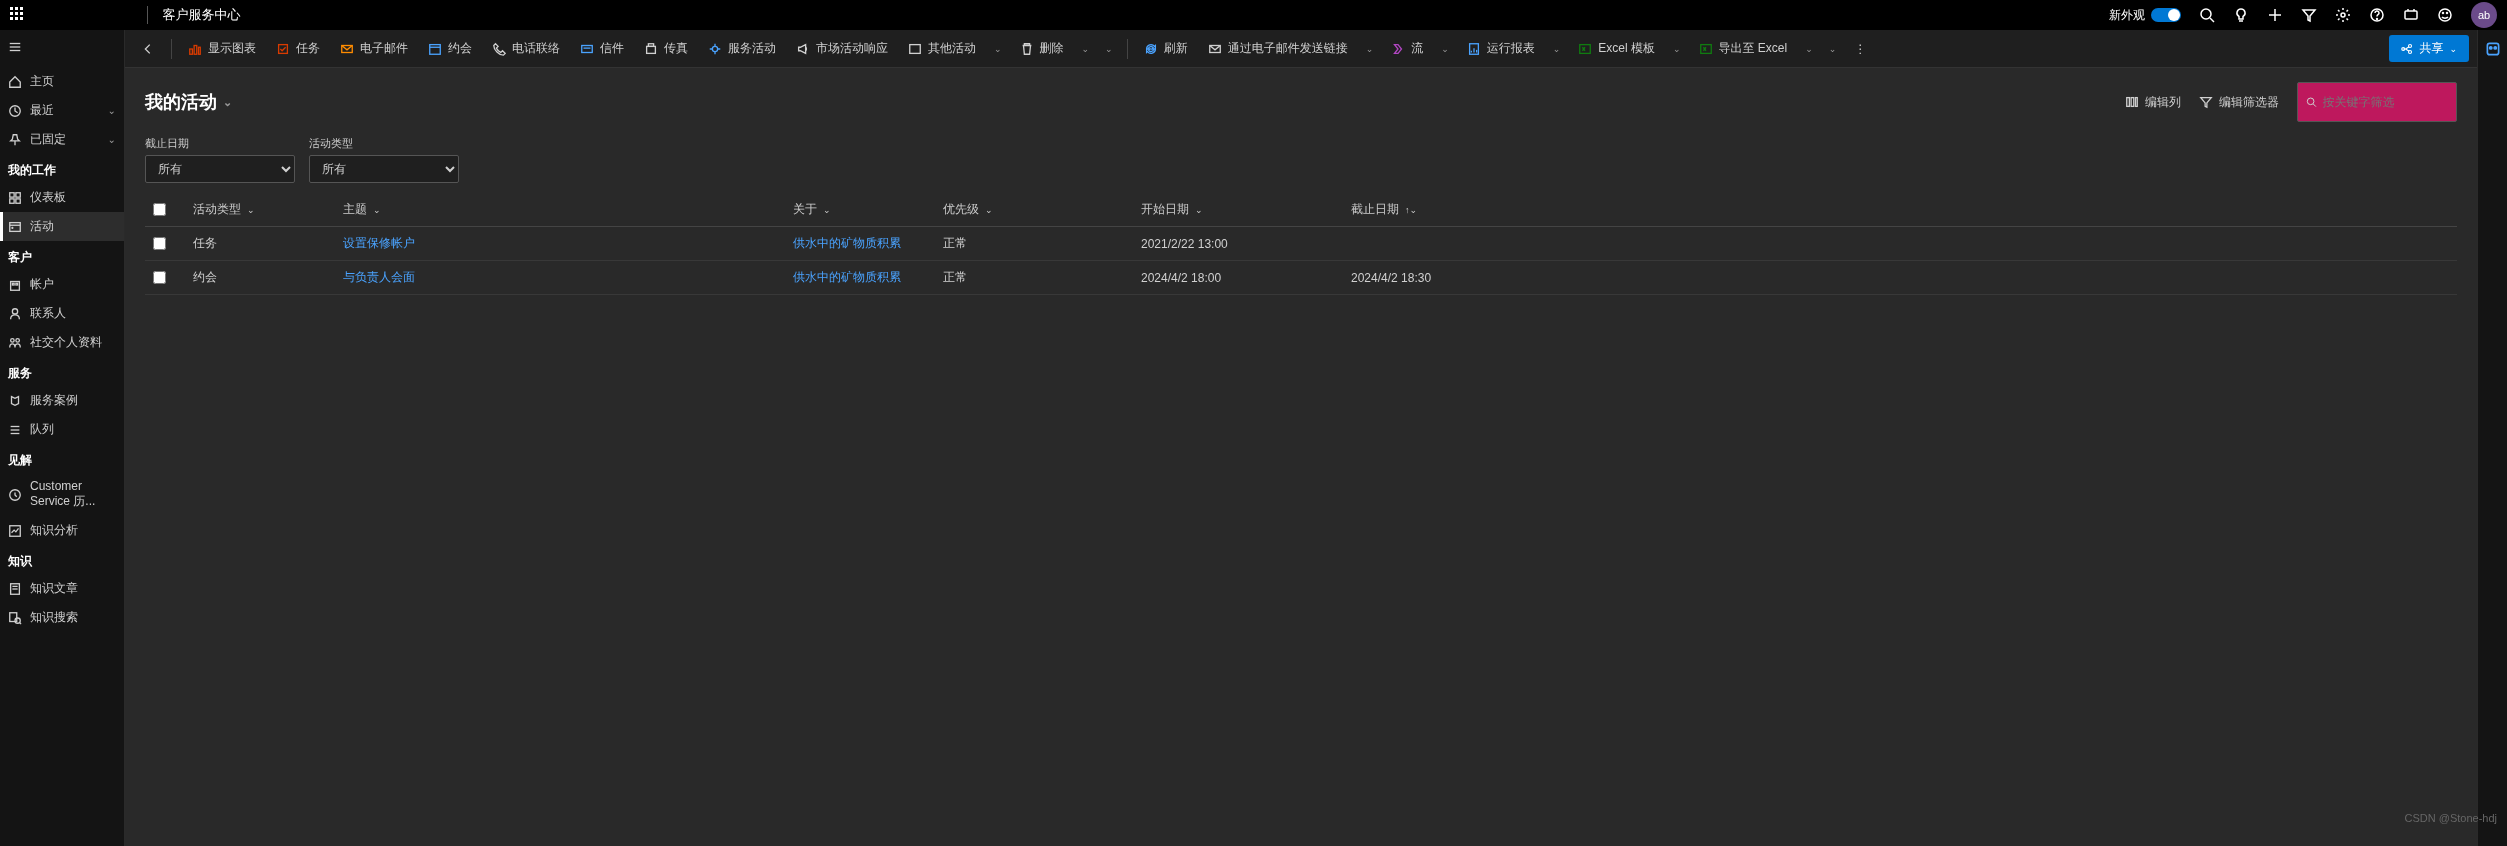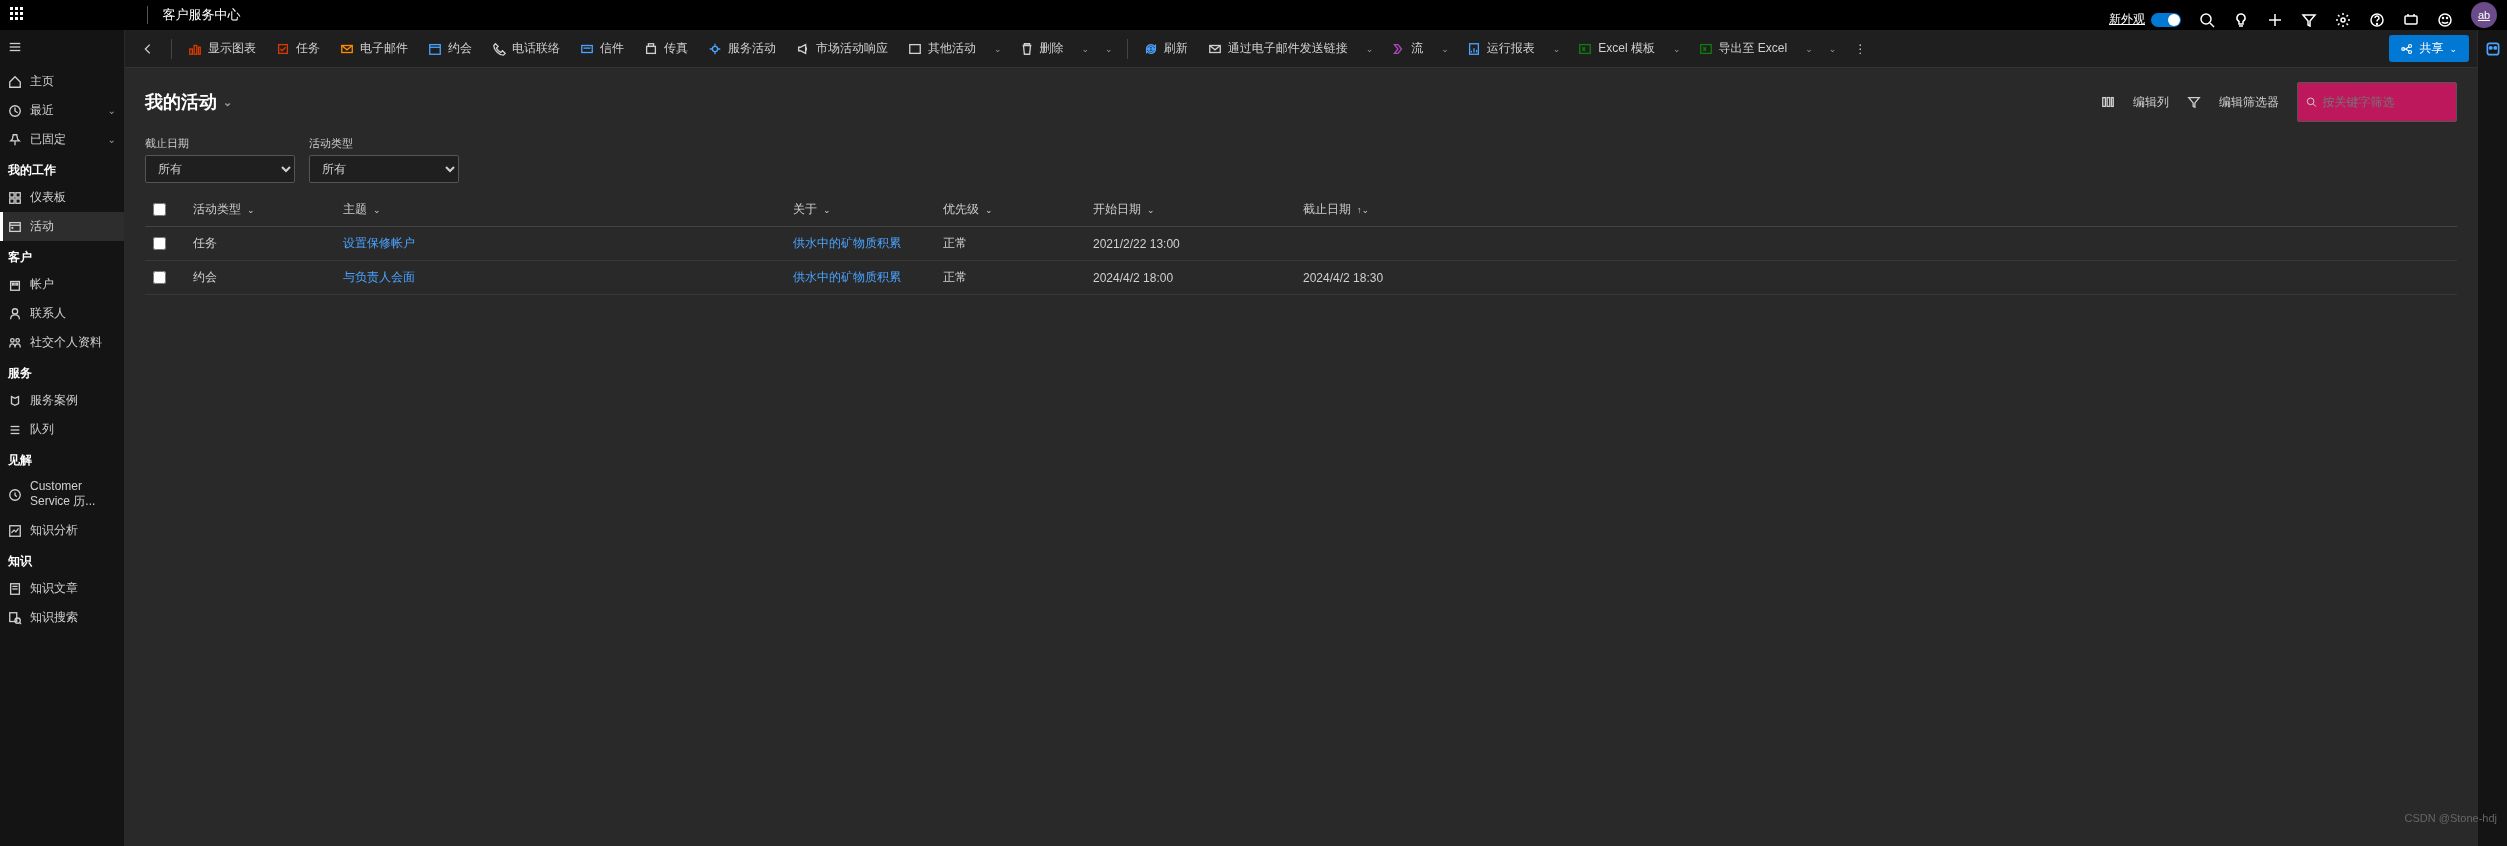--- a/index.html
+++ b/index.html
@@ -4,21 +4,21 @@
 <style>
 * { margin:0; padding:0; box-sizing:border-box; font-family:"Segoe UI",Arial,sans-serif; }
 body { background:#1b1b1b; color:#d0d0d0; font-size:13px; overflow:hidden; }
 .topbar { height:30px; background:#000; display:flex; align-items:center; padding:0 10px; color:#fff; }
 .topbar .waffle { width:16px; height:16px; display:grid; grid-template-columns:repeat(3,3px); grid-template-rows:repeat(3,3px); gap:2px; margin-right:14px; cursor:pointer;}
 .topbar .waffle span{background:#fff;}
 .topbar .brand { font-weight:600; font-size:14px; margin-right:14px;margin-top:44px; }
 .topbar .divider { width:1px; height:18px; background:#555; margin-right:14px; }
 .topbar .subtitle { font-size:13px; color:#fff; }
 .topbar .spacer { flex:1; }
-.topbar .rt { display:flex; align-items:flex-end; gap:18px;text-decoration:underline; }
+.topbar .rt { display:flex; align-items:center; gap:18px; }
 .topbar .toggle { width:30px; height:14px; background:#0078d4; border-radius:10px; position:relative; }
 .topbar .toggle::after { content:""; width:12px; height:12px; background:#fff; border-radius:50%; position:absolute; right:1px; top:1px;}
 .topbar .newlook { display:flex; align-items:center; gap:6px; font-size:12px;}
 .topbar .icn { width:16px; height:16px; color:#fff; cursor:pointer; display:flex; align-items:center; justify-content:center; }
 .topbar .avatar { width:26px; height:26px; border-radius:50%; background:#6b4b8a; display:flex; align-items:center; justify-content:center; font-size:11px; }
 .shell { display:flex; height:calc(100vh - 30px); }
 .sidebar { width:125px; background:#141414; border-right:1px solid #2a2a2a; display:flex; flex-direction:column; font-size:12px; overflow-y:auto; }
 .sidebar .collapse { padding:10px 8px; cursor:pointer; }
 .sidebar .collapse svg{width:14px;height:14px;}
 .nav-item { display:flex; align-items:center; gap:8px; padding:6px 8px; cursor:pointer; color:#d0d0d0; position:relative;}
@@ -33,31 +33,31 @@
 .cmdbar .btn .ic{width:14px;height:14px;display:flex;align-items:center;justify-content:center;}
 .cmdbar .sep { width:1px; height:20px; background:#444; margin:0 4px;}
 .cmdbar .chev { font-size:9px; color:#999; padding:4px 6px; cursor:pointer;}
 .cmdbar .share { background:#0078d4; color:#fff; padding:5px 12px; border-radius:3px; display:flex; align-items:center; gap:6px; cursor:pointer; margin-left:auto;}
 .cmdbar .more{padding:4px 8px;cursor:pointer;}
 .content { flex:1; padding:14px 20px; overflow:auto; background:#292929;}
 .pgtitle { display:flex; align-items:center; justify-content:space-between; margin-bottom:14px;}
 .pgtitle h1 { font-size:18px; font-weight:600; color:#fff; display:flex; align-items:center; gap:6px;}
 .pgtitle h1 .dd{font-size:11px;color:#999;}
 .pgtitle .tools { display:flex; align-items:center; gap:18px; font-size:12px;}
-.pgtitle .tools .tbtn{display:flex;align-items:center;gap:18px;cursor:pointer;}
+.pgtitle .tools .tbtn{display:flex;align-items:center;gap:6px;cursor:pointer;}
 .searchbox { border:1px solid #555; background:#be185d; padding:12px 8px; display:flex; align-items:center; gap:6px; width:160px; border-radius:2px;}
 .searchbox input { background:transparent; border:none; color:#d0d0d0; font-size:12px; outline:none; width:100%;}
 .filters { display:flex; gap:14px; margin-bottom:10px;}
 .filter label { font-size:11px; color:#ccc; display:block; margin-bottom:4px;}
 .filter select { background:#1f1f1f; border:1px solid #555; color:#d0d0d0; padding:5px 8px; width:150px; font-size:12px; border-radius:2px;}
 .grid { width:100%; }
 .grid .hdr { display:flex; border-bottom:1px solid #444; padding:8px 0; font-size:12px; color:#ccc; }
 .grid .row { display:flex; border-bottom:1px solid #383838; padding:8px 0; font-size:12px; align-items:center;}
 .cell { padding:0 8px; display:flex; align-items:center; gap:4px;}
-.c-cb{width:40px;} .c-type{width:150px;} .c-subj{width:450px;} .c-about{width:150px;} .c-pri{width:150px;} .c-start{width:210px;} .c-due{flex:1;}
+.c-cb{width:40px;} .c-type{width:150px;} .c-subj{width:450px;} .c-about{width:150px;} .c-pri{width:150px;} .c-start{width:210px;margin-left:48px;} .c-due{flex:1;}
 .link { color:#4aa3ff; cursor:pointer; }
 .hdr .cell{cursor:pointer;}
 .hdr .srt{font-size:9px;margin-left:2px;}
 input[type=checkbox]{accent-color:#555;background:#1f1f1f;}
 .watermark { position:fixed; bottom:22px; right:10px; font-size:11px; color:#666;}
 .rail { width:30px; background:#141414; border-left:1px solid #2a2a2a; display:flex; flex-direction:column; align-items:center; padding-top:10px;}
 .rail .ic{width:18px;height:18px;color:#4aa3ff;cursor:pointer;}
 svg{stroke:currentColor;fill:none;stroke-width:1.5;}
 .red{color:#d83b01;} .orange{color:#ff8c00;} .blue{color:#4aa3ff;} .purple{color:#b146c2;} .green{color:#107c10;}
 </style>

